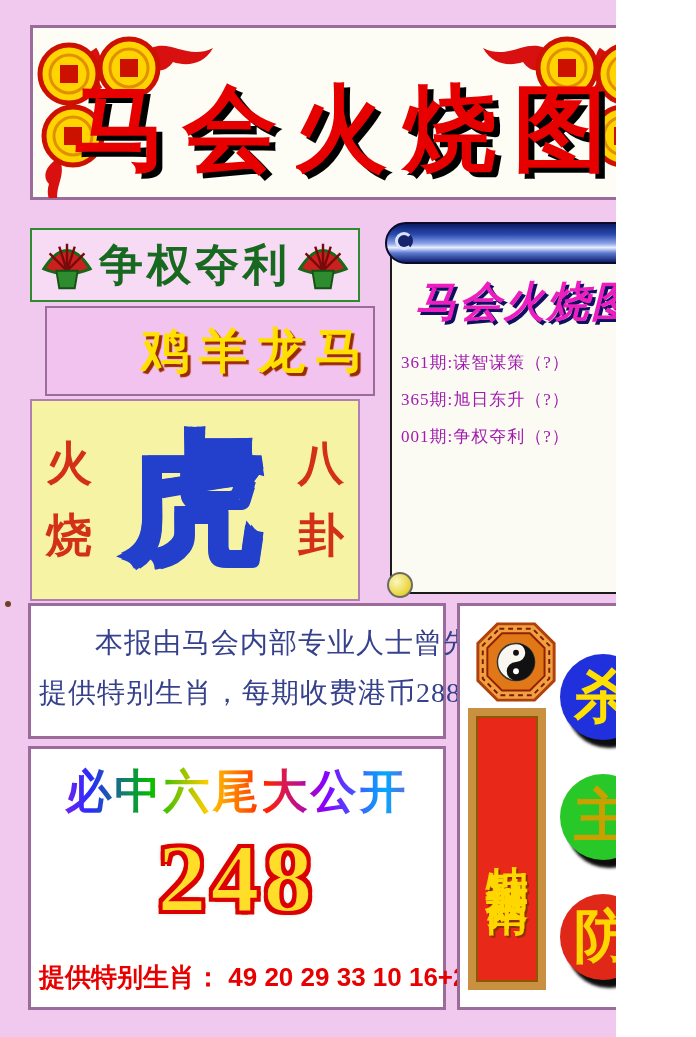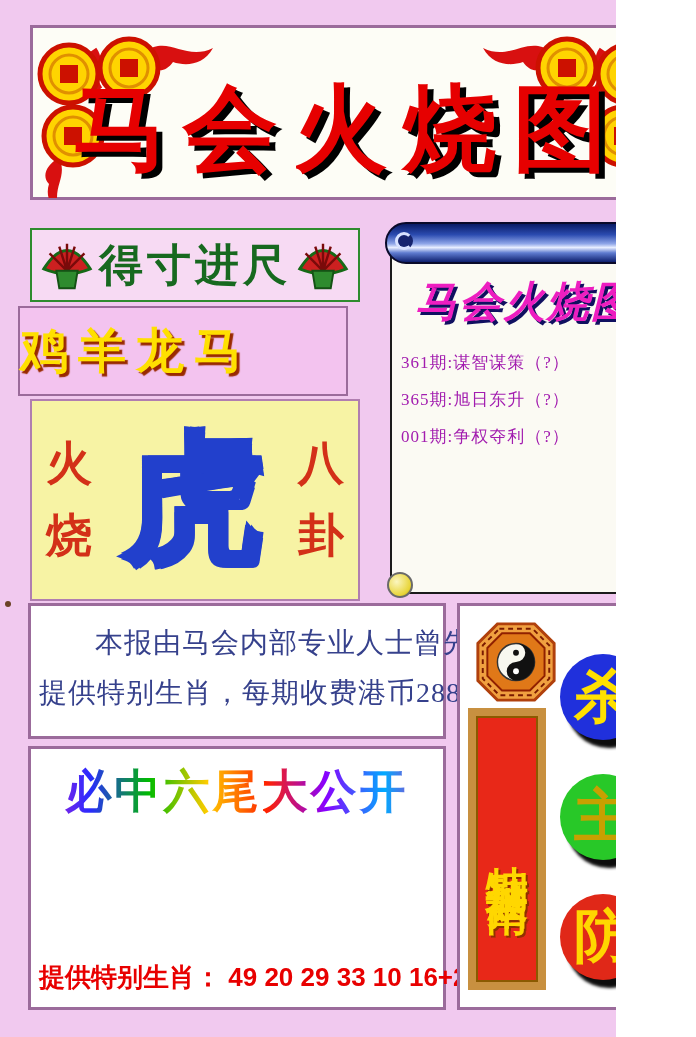--- a/index.html
+++ b/index.html
@@ -26,22 +26,22 @@
     white-space:nowrap;
   }
 
   
   .recommend{left:30px;top:228px;width:330px;height:74px;background:#F7DAF3;border:2px solid #2E8B2E;
     display:flex;align-items:center;justify-content:space-between;padding:0 6px;}
   .mushroom{width:58px;height:52px;flex:0 0 auto;}
   .rec-label{font-size:44px;font-weight:bold;color:#17691F;letter-spacing:4px;white-space:nowrap;}
 
   
-  .zodiac{left:18px;top:306px;width:330px;height:90px;background:#F3C3EF;border:2px solid #9B6B9B;
-    display:flex;align-items:center;justify-content:flex-start;}
+  .zodiac{left:45px;top:306px;width:330px;height:90px;background:#F3C3EF;border:2px solid #9B6B9B;
+    display:flex;align-items:center;justify-content:flex-end;}
   .zodiac-text{font-size:48px;font-weight:bold;color:#FFE000;letter-spacing:10px;
     text-shadow:3px 3px 1px #9A2A00;}
 
   
   .firebox{left:30px;top:399px;width:330px;height:202px;background:#F7F3A4;border:2px solid #B07EB0;
     display:flex;align-items:center;justify-content:space-between;padding:0 14px;}
   .fire-col{display:flex;flex-direction:column;gap:26px;align-items:center;}
   .fire-char{font-size:46px;font-weight:bold;color:#D33018;line-height:1;}
   .tiger{
     font-size:140px;font-weight:900;line-height:1;color:#FFFFFF;
@@ -174,21 +174,21 @@
     </svg>
     <div class="main-title">马会火烧图</div>
   </div>
 
   <div class="pbox recommend">
     <svg class="mushroom" viewBox="0 0 60 52">
       <path d="M6,30 Q30,-8 54,30 Q30,40 6,30 Z" fill="#CC2020" stroke="#166A16" stroke-width="3"></path>
       <path d="M30,32 L12,14 M30,32 L22,7 M30,32 L30,4 M30,32 L38,7 M30,32 L48,14" stroke="#7A0A0A" stroke-width="2.5" fill="none"></path>
       <path d="M19,32 L41,32 L38,50 L22,50 Z" fill="#2E8B2E" stroke="#145214" stroke-width="2"></path>
     </svg>
-    <span class="rec-label">得寸进尺</span>
+    <span class="rec-label">争权夺利</span>
     <svg class="mushroom" viewBox="0 0 60 52">
       <path d="M6,30 Q30,-8 54,30 Q30,40 6,30 Z" fill="#CC2020" stroke="#166A16" stroke-width="3"></path>
       <path d="M30,32 L12,14 M30,32 L22,7 M30,32 L30,4 M30,32 L38,7 M30,32 L48,14" stroke="#7A0A0A" stroke-width="2.5" fill="none"></path>
       <path d="M19,32 L41,32 L38,50 L22,50 Z" fill="#2E8B2E" stroke="#145214" stroke-width="2"></path>
     </svg>
   </div>
 
   <div class="pbox zodiac">
     <span class="zodiac-text">鸡羊龙马</span>
   </div>
@@ -221,20 +221,21 @@
   </div>
 
   <div class="pbox notice">
     <div class="notice-line indent">本报由马会内部专业人士曾先生</div>
     <div class="notice-line">提供特别生肖，每期收费港币2880元</div>
   </div>
 
   <div class="pbox sixtails">
     <div class="rainbow">必中六尾大公开</div>
     <div class="numbers-row">
+      <span class="big-num">248</span>
     </div>
     <div class="last-draw">
       <span>提供特别生肖：</span>
       <span>49 20 29 33 10 16+26</span>
     </div>
   </div>
 
   <div class="pbox guide">
     <svg class="bagua" viewBox="0 0 90 90">
       <polygon points="26,6 64,6 84,26 84,64 64,84 26,84 6,64 6,26" fill="#F0A040" stroke="#B0400C" stroke-width="3"></polygon>

